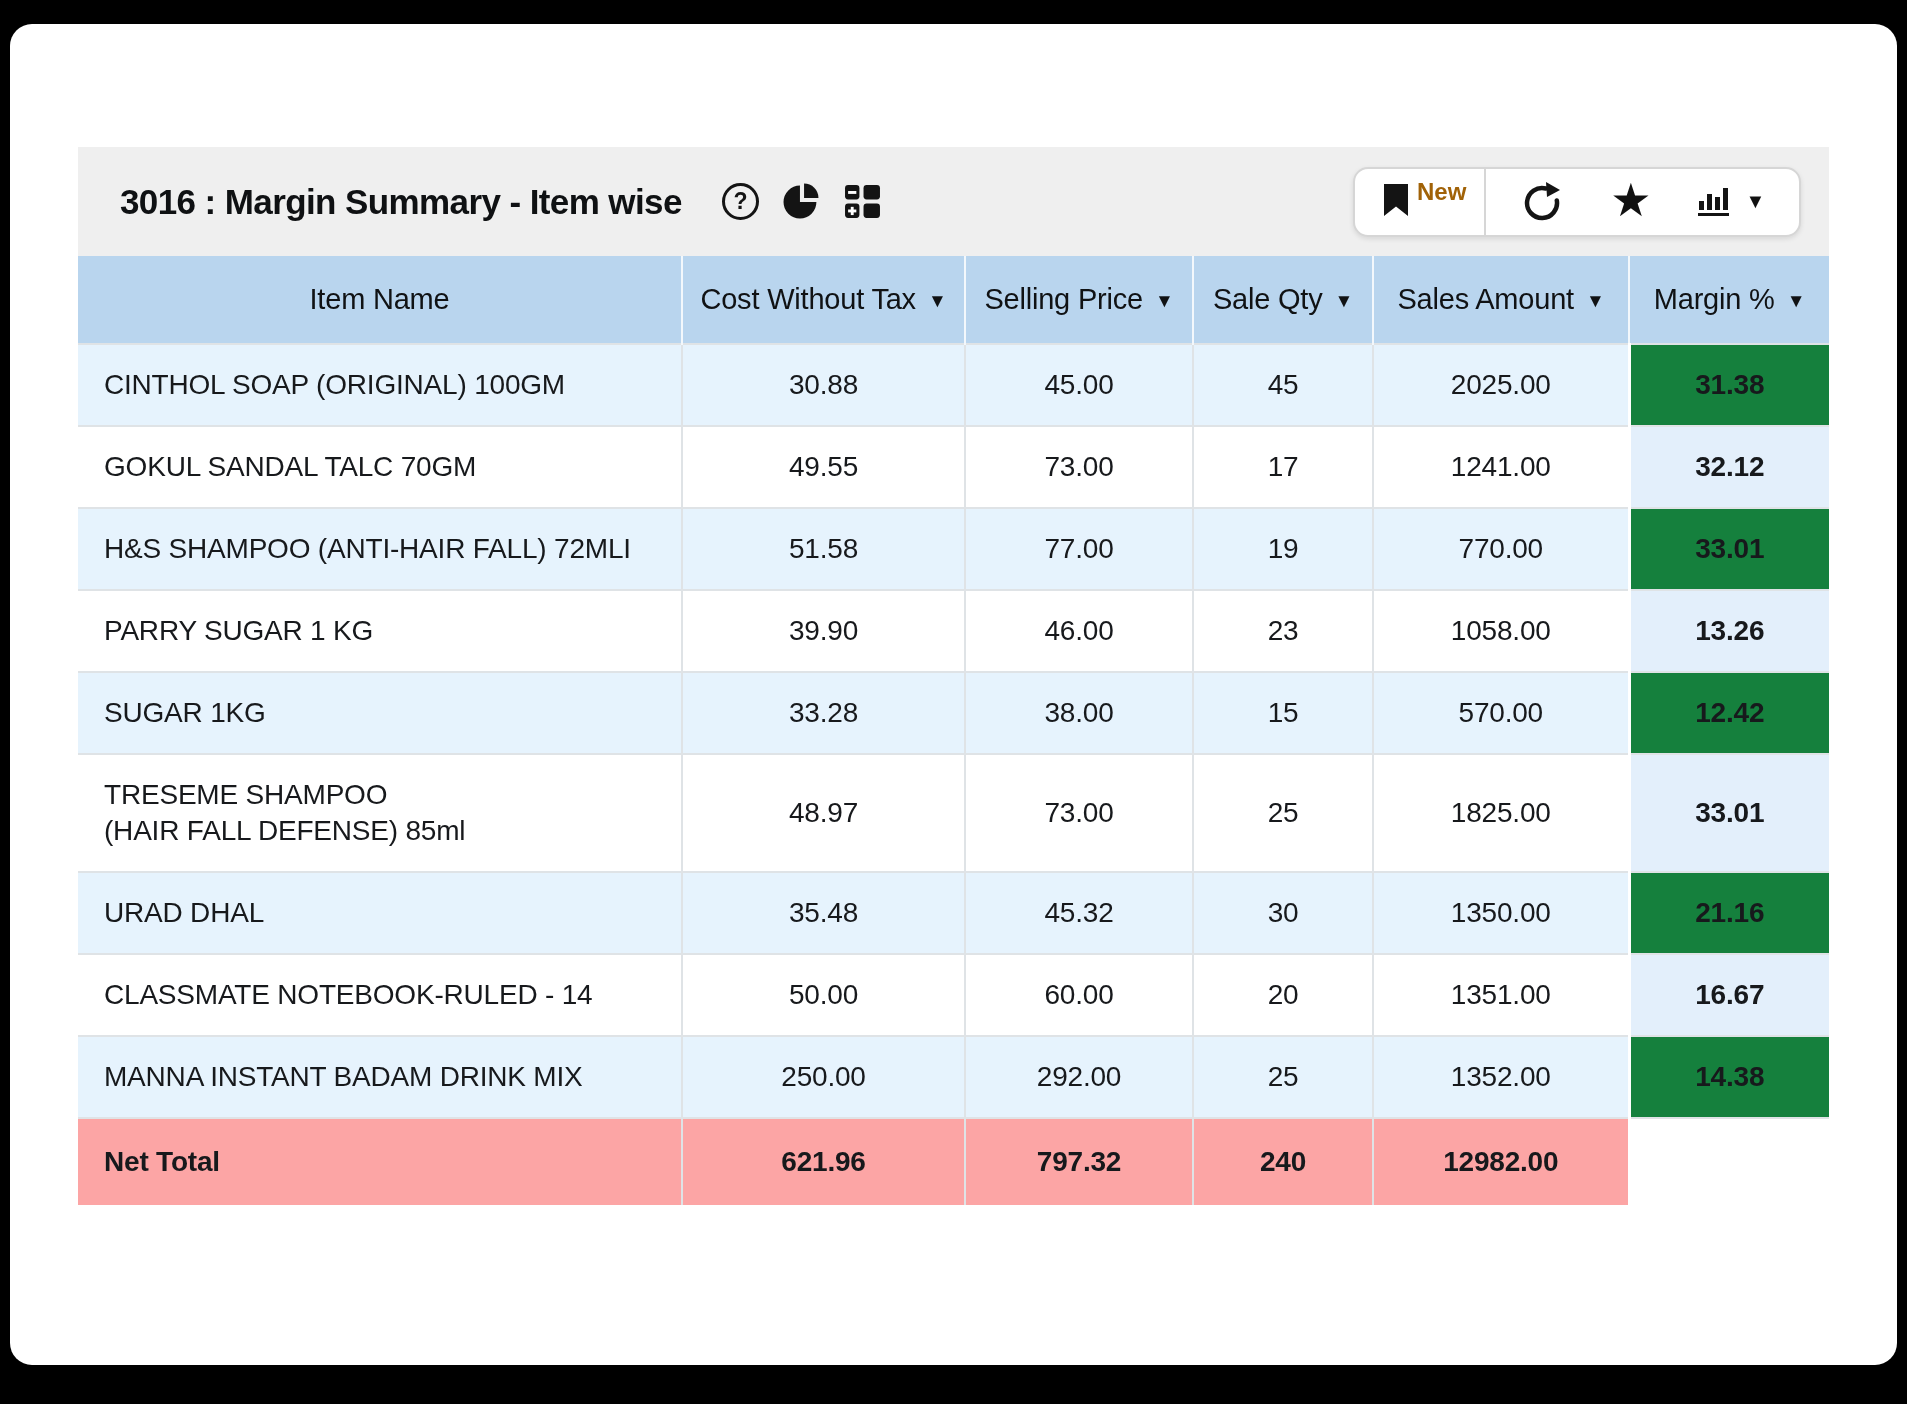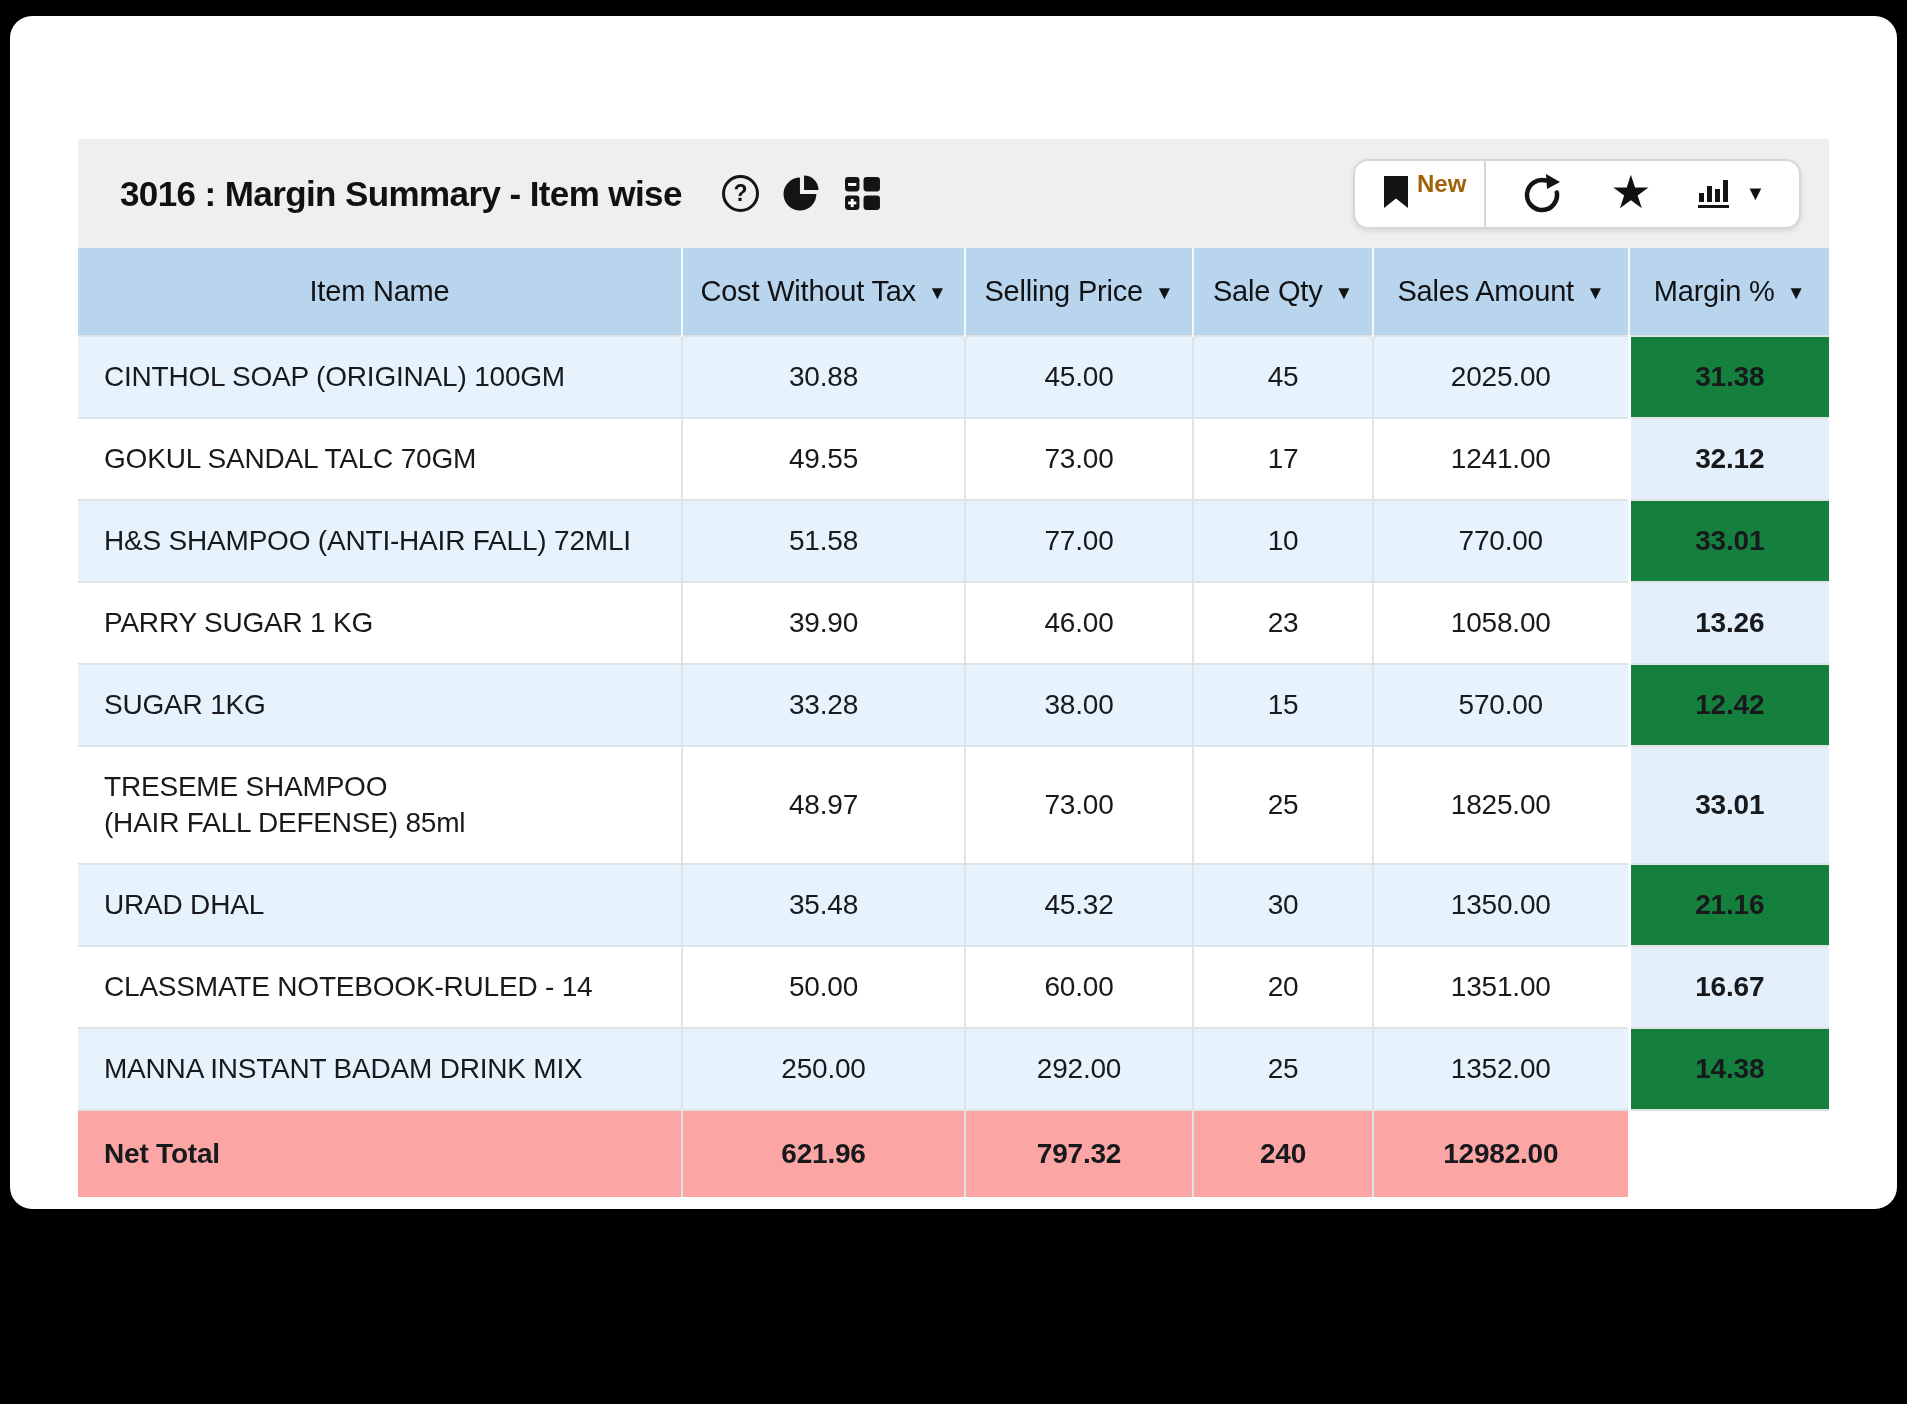--- a/index.html
+++ b/index.html
@@ -5,22 +5,22 @@
   * { margin:0; padding:0; box-sizing:border-box; }
   html,body { width:1907px; height:1404px; }
   body {
     background:#000;
     font-family:"Liberation Sans", sans-serif;
     color:#17191c;
     position:relative;
     letter-spacing:-0.2px;
   }
   .card {
-    position:absolute; left:10px; top:16px;
-    width:1887px; height:1193px;
+    position:absolute; left:10px; top:24px;
+    width:1887px; height:1341px;
     background:#fff; border-radius:22px;
     overflow:hidden;
   }
   .report { position:absolute; left:68px; top:123px; width:1751px; }
 
   
   .titlebar {
     height:109px; background:#efefef;
     display:flex; align-items:center;
     padding:0 28px 0 42px;
@@ -197,21 +197,21 @@
           <td>49.55</td>
           <td>73.00</td>
           <td>17</td>
           <td>1241.00</td>
           <td class="margin">32.12</td>
         </tr>
         <tr class="alt">
           <td class="name">H&amp;S SHAMPOO (ANTI-HAIR FALL) 72MLI</td>
           <td>51.58</td>
           <td>77.00</td>
-          <td>10</td>
+          <td>19</td>
           <td>770.00</td>
           <td class="margin">33.01</td>
         </tr>
         <tr>
           <td class="name">PARRY SUGAR 1 KG</td>
           <td>39.90</td>
           <td>46.00</td>
           <td>23</td>
           <td>1058.00</td>
           <td class="margin">13.26</td>

